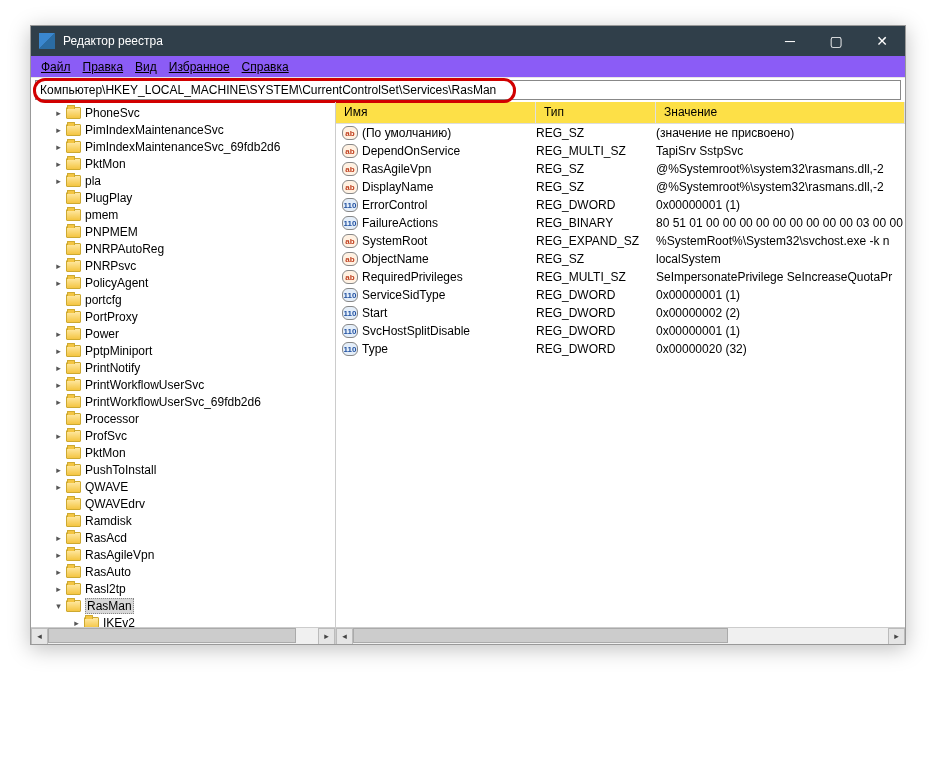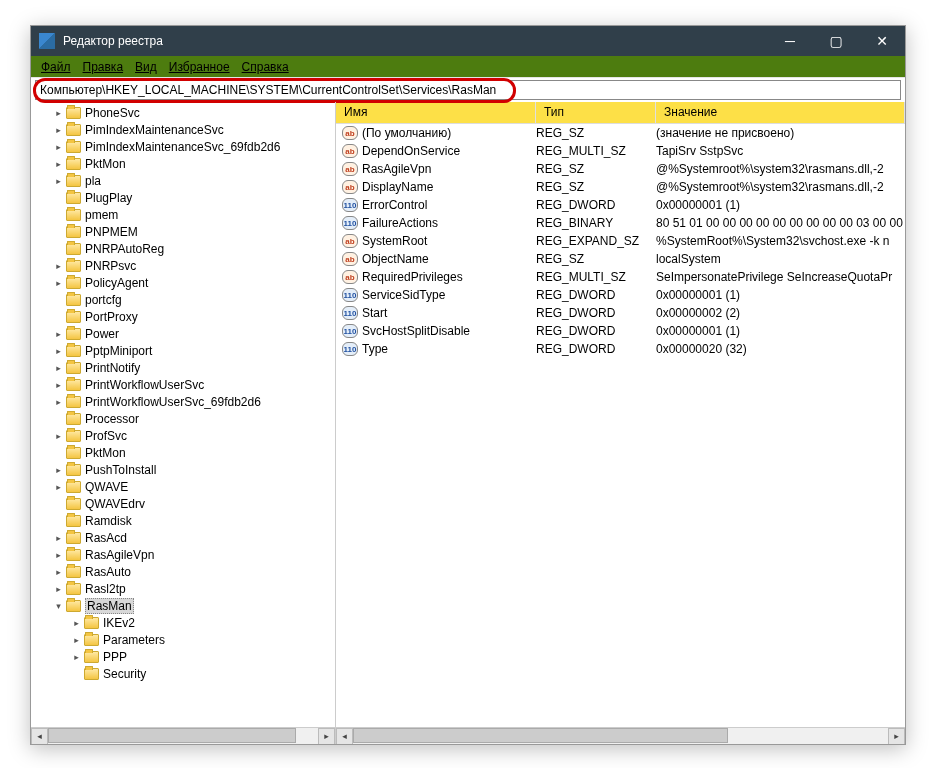--- a/index.html
+++ b/index.html
@@ -1,23 +1,23 @@
 <!DOCTYPE html>
 <html><head>
 <meta charset="utf-8">
 <style>
 * { box-sizing: border-box; margin: 0; padding: 0; }
 body { font-family: "Segoe UI", Tahoma, sans-serif; font-size: 12px; background: #fff; width: 934px; height: 768px; overflow: hidden; position: relative; }
-.window { position: absolute; left: 30px; top: 25px; width: 876px; height: 720px; background: #fff; border: 1px solid #999; box-shadow: 0 4px 20px rgba(0,0,0,0.25); display: flex; flex-direction: column; }
+.window { position: absolute; left: 30px; top: 25px; width: 876px; height: 620px; background: #fff; border: 1px solid #999; box-shadow: 0 4px 20px rgba(0,0,0,0.25); display: flex; flex-direction: column; }
 .titlebar { background: #303f4a; color: #fff; height: 30px; display: flex; align-items: center; padding-left: 8px; }
 .titlebar-icon { width: 16px; height: 16px; margin-right: 8px; display: inline-block; background: linear-gradient(135deg,#3a87cf 50%,#2b6ca3 50%); }
 .titlebar-title { flex: 1; font-size: 12px; }
 .titlebar-buttons { display: flex; height: 100%; }
 .titlebar-btn { width: 46px; height: 100%; display: flex; align-items: center; justify-content: center; color: #fff; font-size: 14px; }
-.menubar { background: #4d7c0f; border-bottom: 1px solid #e5e5e5; height: 22px; display: flex; align-items: center; padding: 0 4px; }
+.menubar { background: #8b5cf6; border-bottom: 1px solid #e5e5e5; height: 22px; display: flex; align-items: center; padding: 0 4px; }
 .menu-item { padding: 2px 6px; text-decoration: underline; text-decoration-color: #000; cursor: default; }
 .addressbar-wrap { padding: 2px 4px; position: relative; }
 .addressbar { width: 100%; height: 20px; border: 1px solid #888; font-size: 12px; padding: 2px 4px; outline: none; }
 .highlight-ring { position: absolute; left: 2px; top: 0px; width: 483px; height: 25px; border: 3px solid #d10000; border-radius: 12px; pointer-events: none; }
 .content { flex: 1; display: flex; overflow: hidden; }
 .tree-pane { width: 305px; border-right: 1px solid #ccc; overflow-y: auto; overflow-x: auto; position: relative; }
 .tree { padding: 2px 0 2px 4px; }
 .tree-item { display: flex; align-items: center; height: 17px; white-space: nowrap; padding-left: 18px; cursor: default; }
 .tree-item.child { padding-left: 36px; }
 .tree-item.selected .label { background: #d8d8d8; border: 1px dotted #888; padding: 0 1px; }

